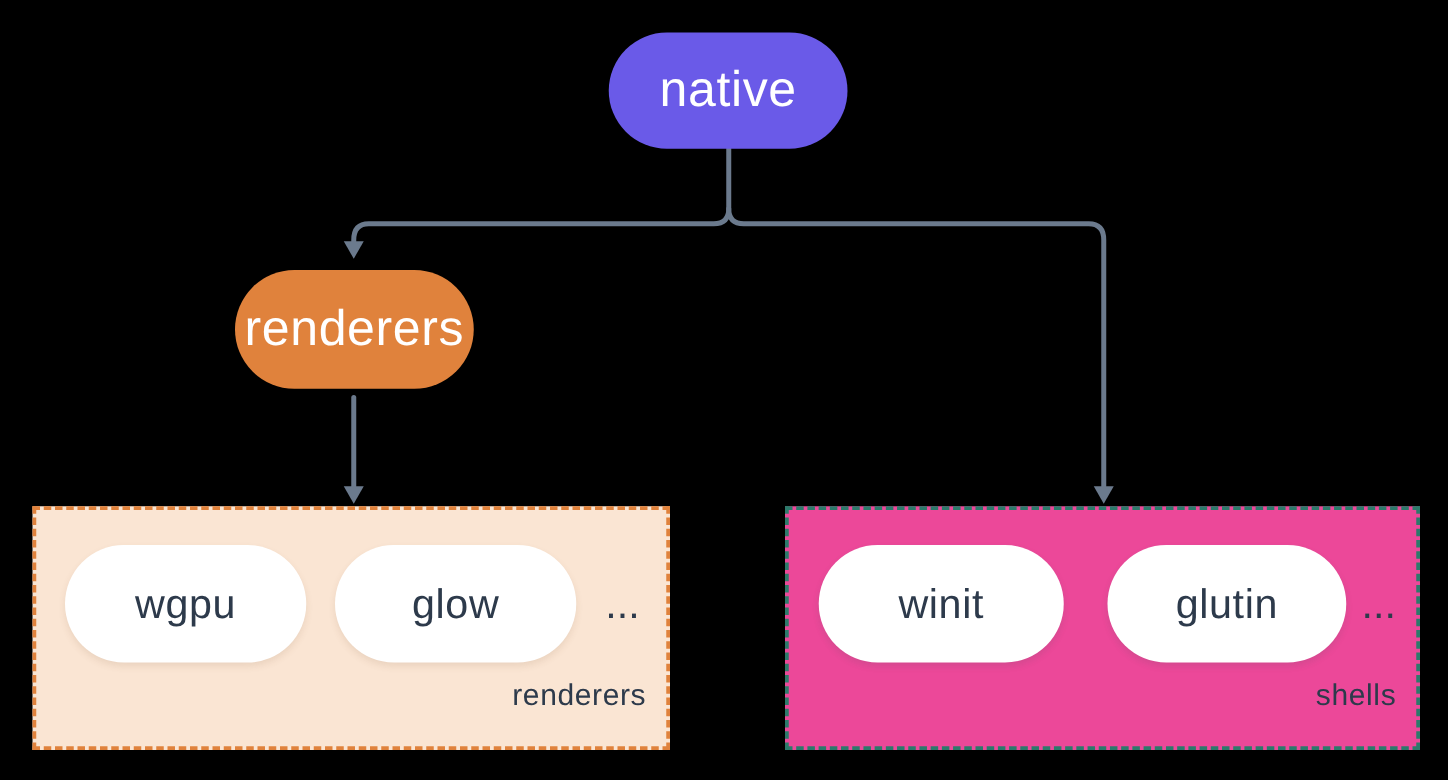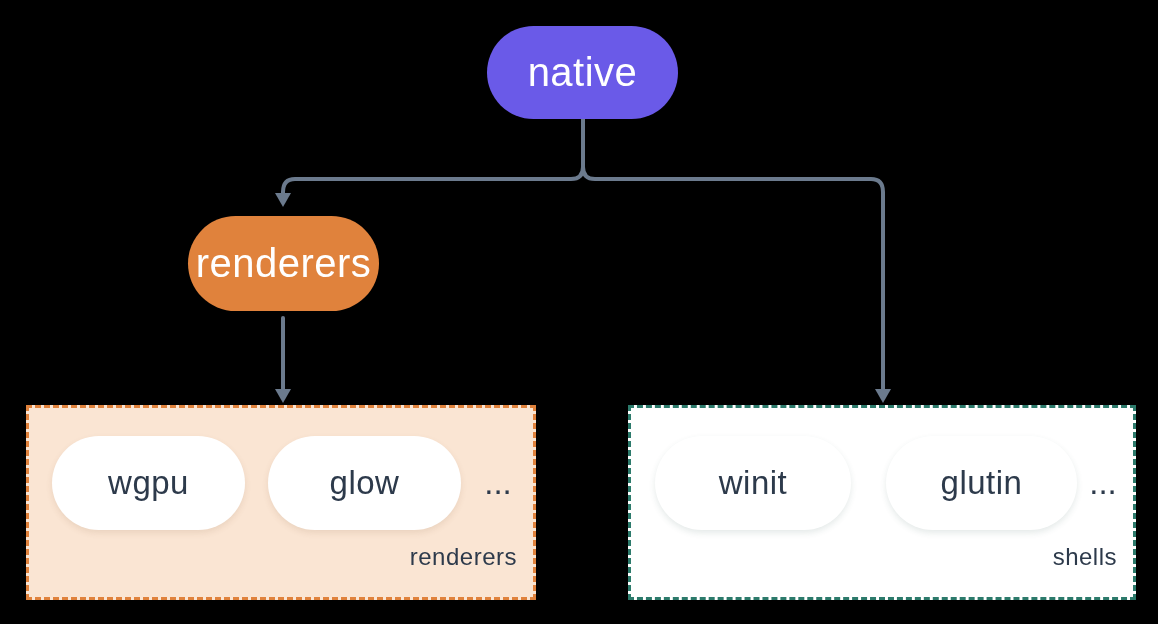--- a/index.html
+++ b/index.html
@@ -44,21 +44,21 @@
   }
   .group-renderers {
     left: 26px; top: 405px;
     width: 510px; height: 195px;
     background: #fae5d3;
     border-color: #e0823c;
   }
   .group-shells {
     left: 628px; top: 405px;
     width: 508px; height: 195px;
-    background: #ffffff;
+    background: #ec4899;
     border-color: #2c7a6b;
   }
   .pill {
     position: absolute;
     display: flex;
     align-items: center;
     justify-content: center;
     background: #ffffff;
     border-radius: 48px;
     color: #2d3a4b;

